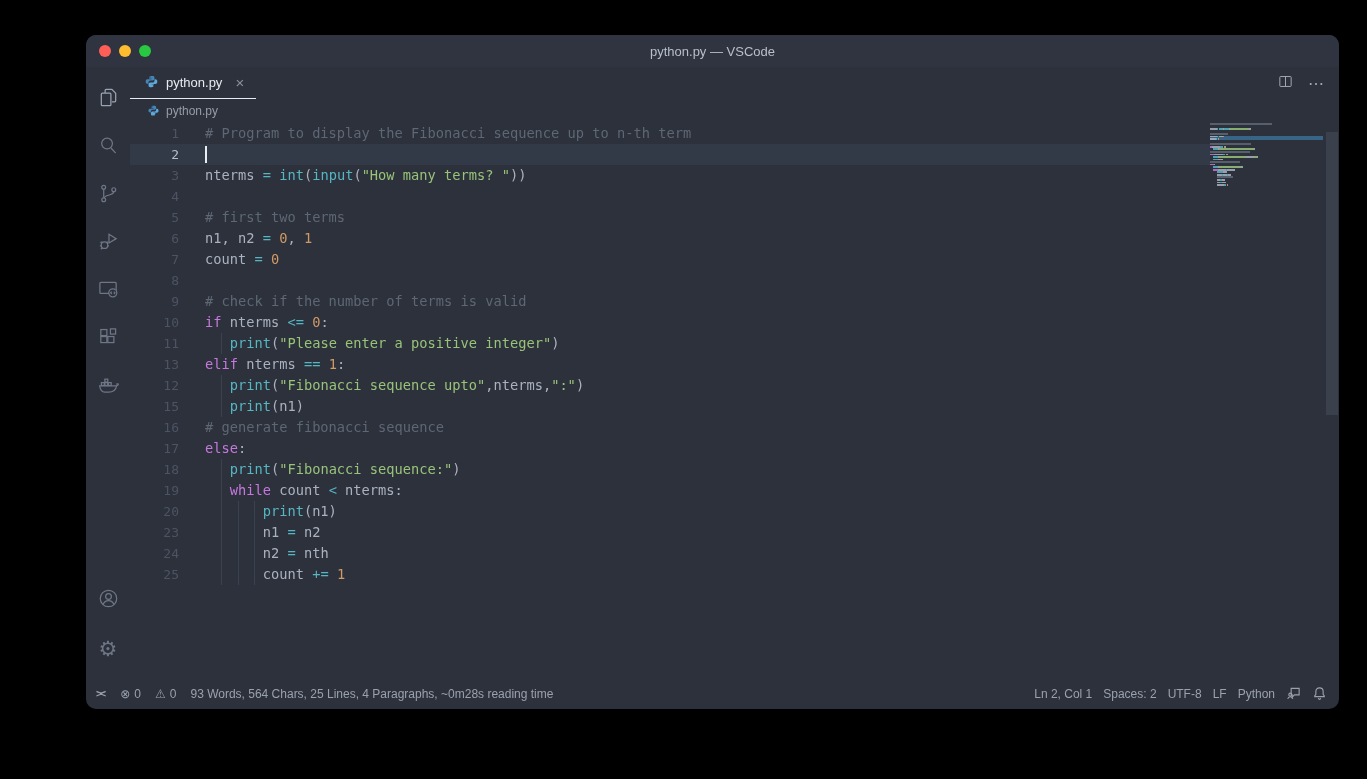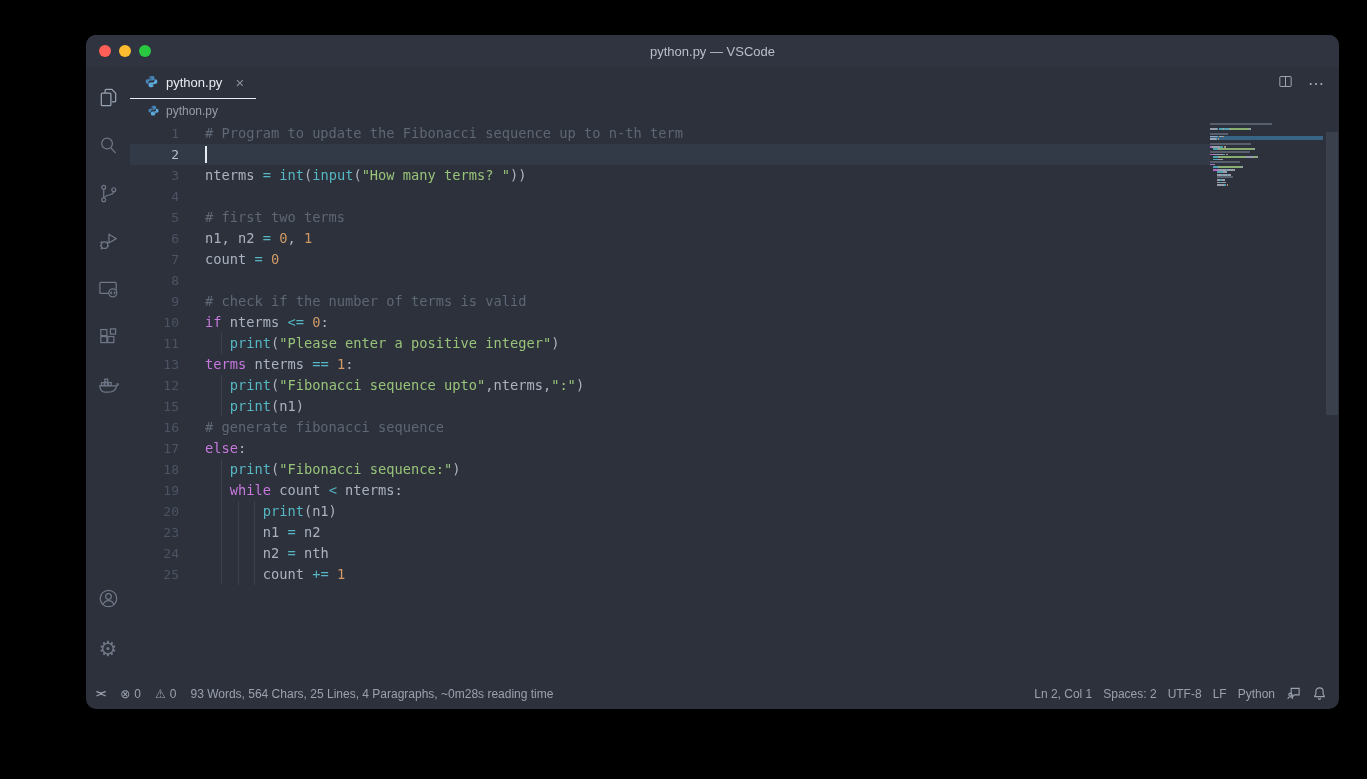--- a/index.html
+++ b/index.html
@@ -210,32 +210,32 @@
       <div class="breadcrumb">
         <svg class="py-icon" viewBox="0 0 64 64" style="width:13px;height:13px;">
           <path fill="var(--python_blue_dark,#4584b6)" d="M31.9 4c-5 0-9.4 1.9-9.4 6.3v5.9h9.6v1.9H15.6c-4.5 0-8.4 2.7-8.4 9.5 0 6.8 3.4 9.7 8 9.7h3.9v-5.2c0-4.6 4-8.6 8.8-8.6h9.5c4 0 7.2-3.3 7.2-7.3v-5.9c0-4-3.3-6.3-7.3-6.3h-5.4zm-5.3 3.8c1 0 1.8.8 1.8 1.8s-.8 1.8-1.8 1.8-1.8-.8-1.8-1.8.8-1.8 1.8-1.8z"></path>
           <path fill="var(--python_blue_light,#5da9dc)" d="M44.9 18.6v5.1c0 4.8-4.1 8.8-8.8 8.8h-9.5c-3.9 0-7.2 3.4-7.2 7.3v5.9c0 4 3.4 6.2 7.3 6.2h5.4c5 0 9.4-2.1 9.4-6.2v-5.9h-9.6v-1.9h16.5c4.5 0 8.4-2.7 8.4-9.5 0-6.9-3.9-9.8-8.4-9.8h-3.5zM39.7 44c1 0 1.8.8 1.8 1.8s-.8 1.8-1.8 1.8-1.8-.8-1.8-1.8.8-1.8 1.8-1.8z"></path>
         </svg>
         <span class="crumb-label">python.py</span>
       </div>
 
       <div class="code-area">
         <div id="lines">
-            <div class="line"><span class="ln">1</span><span class="lc"><span class="t-cmt"># Program to update the Fibonacci sequence up to n-th term</span></span></div>
+            <div class="line"><span class="ln">1</span><span class="lc"><span class="t-cmt"># Program to display the Fibonacci sequence up to n-th term</span></span></div>
             <div class="line cur"><span class="ln">2</span><span class="lc"><i class="cursor" style="left: 0ch;"></i></span></div>
             <div class="line"><span class="ln">3</span><span class="lc"><span class="t-txt">nterms </span><span class="t-op">=</span><span class="t-txt"> </span><span class="t-fn">int</span><span class="t-txt">(</span><span class="t-fn">input</span><span class="t-txt">(</span><span class="t-str">"How many terms? "</span><span class="t-txt">))</span></span></div>
             <div class="line"><span class="ln">4</span><span class="lc"></span></div>
             <div class="line"><span class="ln">5</span><span class="lc"><span class="t-cmt"># first two terms</span></span></div>
             <div class="line"><span class="ln">6</span><span class="lc"><span class="t-txt">n1, n2 </span><span class="t-op">=</span><span class="t-txt"> </span><span class="t-num">0</span><span class="t-txt">, </span><span class="t-num">1</span></span></div>
             <div class="line"><span class="ln">7</span><span class="lc"><span class="t-txt">count </span><span class="t-op">=</span><span class="t-txt"> </span><span class="t-num">0</span></span></div>
             <div class="line"><span class="ln">8</span><span class="lc"></span></div>
             <div class="line"><span class="ln">9</span><span class="lc"><span class="t-cmt"># check if the number of terms is valid</span></span></div>
             <div class="line"><span class="ln">10</span><span class="lc"><span class="t-kw">if</span><span class="t-txt"> nterms </span><span class="t-op">&lt;=</span><span class="t-txt"> </span><span class="t-num">0</span><span class="t-txt">:</span></span></div>
             <div class="line"><span class="ln">11</span><span class="lc"><i class="guide" style="left: 2ch;"></i><span class="t-txt">   </span><span class="t-fn">print</span><span class="t-txt">(</span><span class="t-str">"Please enter a positive integer"</span><span class="t-txt">)</span></span></div>
-            <div class="line"><span class="ln">13</span><span class="lc"><span class="t-kw">terms</span><span class="t-txt"> nterms </span><span class="t-op">==</span><span class="t-txt"> </span><span class="t-num">1</span><span class="t-txt">:</span></span></div>
+            <div class="line"><span class="ln">13</span><span class="lc"><span class="t-kw">elif</span><span class="t-txt"> nterms </span><span class="t-op">==</span><span class="t-txt"> </span><span class="t-num">1</span><span class="t-txt">:</span></span></div>
             <div class="line"><span class="ln">12</span><span class="lc"><i class="guide" style="left: 2ch;"></i><span class="t-txt">   </span><span class="t-fn">print</span><span class="t-txt">(</span><span class="t-str">"Fibonacci sequence upto"</span><span class="t-txt">,nterms,</span><span class="t-str">":"</span><span class="t-txt">)</span></span></div>
             <div class="line"><span class="ln">15</span><span class="lc"><i class="guide" style="left: 2ch;"></i><span class="t-txt">   </span><span class="t-fn">print</span><span class="t-txt">(n1)</span></span></div>
             <div class="line"><span class="ln">16</span><span class="lc"><span class="t-cmt"># generate fibonacci sequence</span></span></div>
             <div class="line"><span class="ln">17</span><span class="lc"><span class="t-kw">else</span><span class="t-txt">:</span></span></div>
             <div class="line"><span class="ln">18</span><span class="lc"><i class="guide" style="left: 2ch;"></i><span class="t-txt">   </span><span class="t-fn">print</span><span class="t-txt">(</span><span class="t-str">"Fibonacci sequence:"</span><span class="t-txt">)</span></span></div>
             <div class="line"><span class="ln">19</span><span class="lc"><i class="guide" style="left: 2ch;"></i><span class="t-txt">   </span><span class="t-kw">while</span><span class="t-txt"> count </span><span class="t-op">&lt;</span><span class="t-txt"> nterms:</span></span></div>
             <div class="line"><span class="ln">20</span><span class="lc"><i class="guide" style="left: 2ch;"></i><i class="guide" style="left: 4ch;"></i><i class="guide" style="left: 6ch;"></i><span class="t-txt">       </span><span class="t-fn">print</span><span class="t-txt">(n1)</span></span></div>
             <div class="line"><span class="ln">23</span><span class="lc"><i class="guide" style="left: 2ch;"></i><i class="guide" style="left: 4ch;"></i><i class="guide" style="left: 6ch;"></i><span class="t-txt">       </span><span class="t-txt">n1 </span><span class="t-op">=</span><span class="t-txt"> n2</span></span></div>
             <div class="line"><span class="ln">24</span><span class="lc"><i class="guide" style="left: 2ch;"></i><i class="guide" style="left: 4ch;"></i><i class="guide" style="left: 6ch;"></i><span class="t-txt">       </span><span class="t-txt">n2 </span><span class="t-op">=</span><span class="t-txt"> nth</span></span></div>
             <div class="line"><span class="ln">25</span><span class="lc"><i class="guide" style="left: 2ch;"></i><i class="guide" style="left: 4ch;"></i><i class="guide" style="left: 6ch;"></i><span class="t-txt">       </span><span class="t-txt">count </span><span class="t-op">+=</span><span class="t-txt"> </span><span class="t-num">1</span></span></div>

